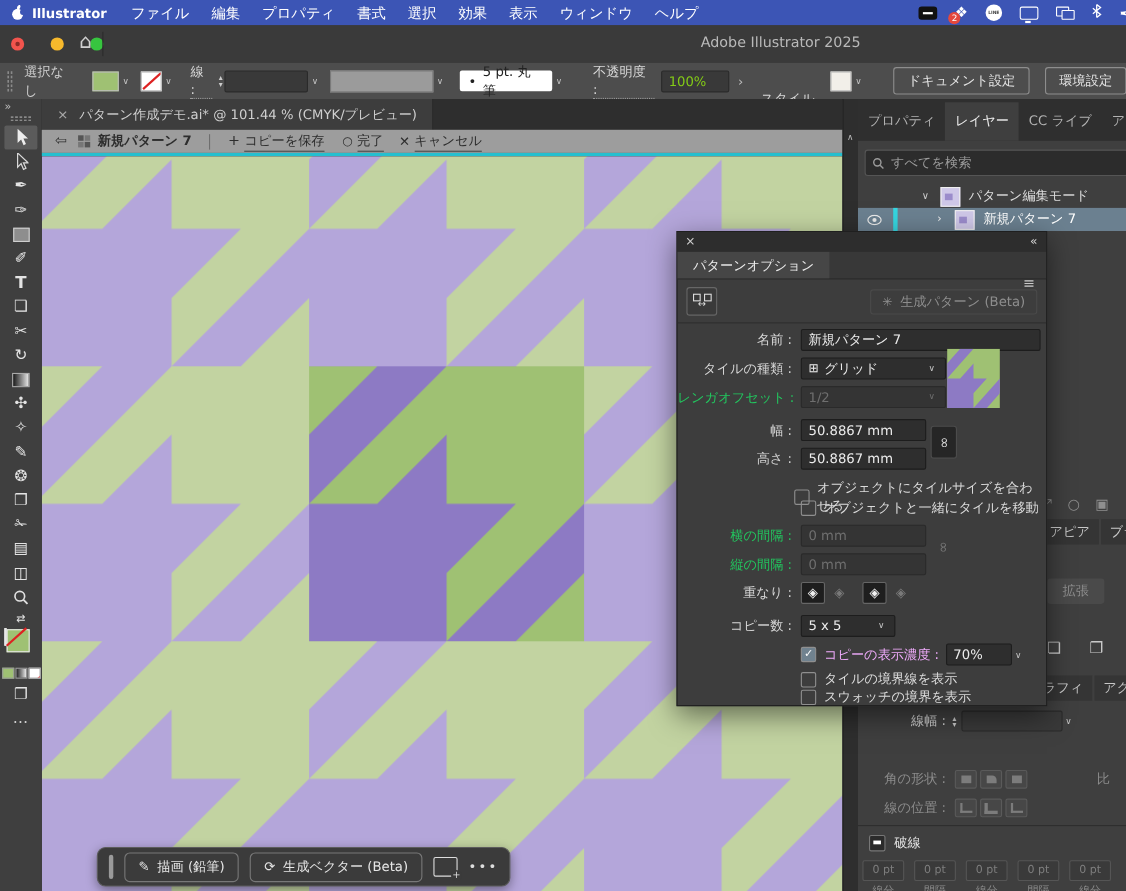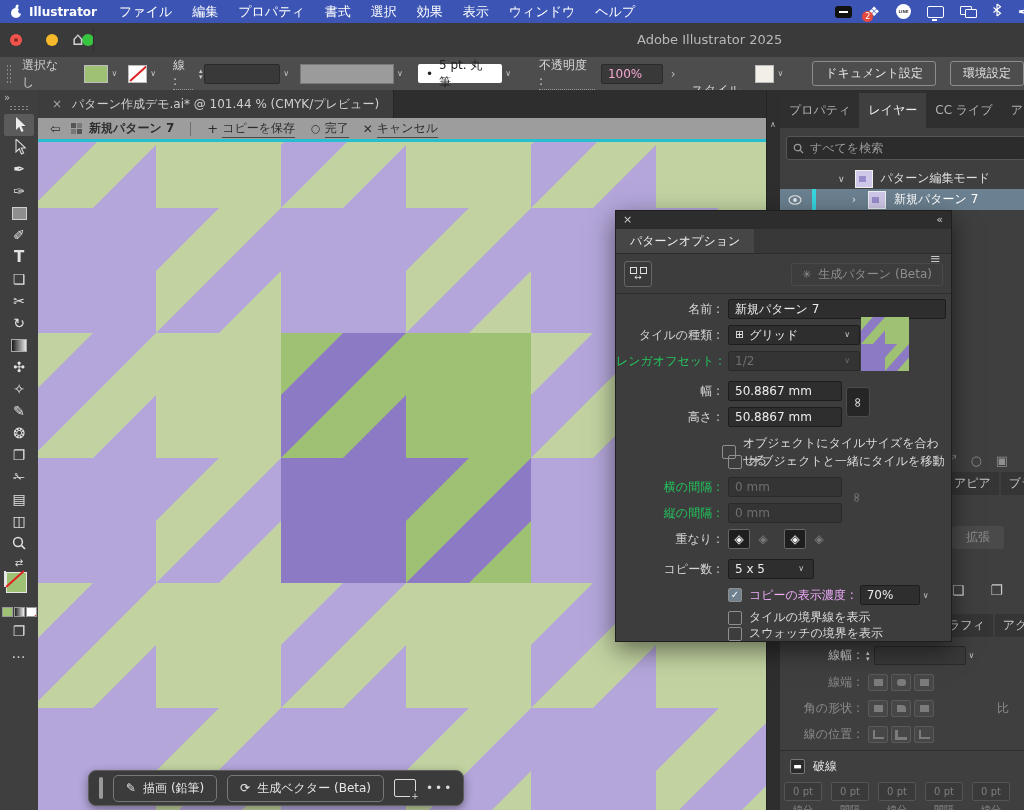--- a/index.html
+++ b/index.html
@@ -21,21 +21,21 @@
   .tl.red{background:#f2544d;}  .tl.red::after{content:"";position:absolute;left:4px;top:4px;width:4px;height:4px;border-radius:50%;background:#8d2b27;}
   .tl.yellow{background:#f7b92c;} .tl.green{background:#37c53f;}
 
   
   #controlbar{left:0;top:57px;width:1024px;height:33px;background:#4d4d4d;border-bottom:1px solid #2a2a2a;display:flex;align-items:center;color:#d8d8d8;}
   .grip{width:6px;height:20px;margin:0 6px;background-image:radial-gradient(#8a8a8a 1px,transparent 1px);background-size:3px 4px;}
   .swatch{display:inline-block;border:1px solid #bdbdbd;}
   .none-slash{position:relative;background:#fff;}
   .none-slash::after{content:"";position:absolute;left:-2px;top:6px;width:24px;height:2px;background:#d22;transform:rotate(-42deg);}
   .chev{font-size:8px;color:#c3c3c3;margin:0 3px;}
-  .darkfield{background:#393939;border:1px solid #2a2a2a;border-radius:2px;padding:2px 6px;color:#f9a8d4;}
+  .darkfield{background:#393939;border:1px solid #2a2a2a;border-radius:2px;padding:2px 6px;color:#84cc16;}
   .dotlabel{border-bottom:1px dotted #9a9a9a;padding-bottom:1px;}
   .btn-outline{border:1px solid #8d8d8d;border-radius:3px;padding:3px 12px;color:#e4e4e4;white-space:nowrap;}
   .stepper{display:inline-flex;flex-direction:column;font-size:7px;line-height:6px;color:#ccc;margin-right:2px;}
 
   
   #tools{left:0;top:90px;width:38px;height:720px;background:#3f3f3f;border-right:1px solid #2b2b2b;display:flex;flex-direction:column;align-items:center;}
   .tool{width:30px;height:22px;display:flex;align-items:center;justify-content:center;color:#e3e3e3;font-size:14px;flex:0 0 auto;}
   .tool.active{background:#5b5b5b;border-radius:2px;}
   .tg{font-size:14px;}
 
@@ -366,32 +366,20 @@
 
     <div class="abs flex" style="left:0;top:556px;width:244px;">
       <span class="sp-label" style="width:80px;text-align:right;">線幅 :</span>
       <span class="stepper" style="margin-left:6px;">
           <span>▴</span>
           <span>▾</span>
         </span>
       <span class="darkfield" style="width:78px;height:13px;margin-left:2px;"></span>
       <span class="chev">∨</span>
     </div>
-    <div class="abs flex" style="left:0;top:584px;width:244px;">
-      <span class="sp-dim" style="width:80px;text-align:right;margin-right:8px;">線端 :</span>
-      <span class="mini-btn">
-          <span class="shape"></span>
-        </span>
-      <span class="mini-btn">
-          <span class="shape" style="border-radius:3px;"></span>
-        </span>
-      <span class="mini-btn">
-          <span class="shape"></span>
-        </span>
-    </div>
     <div class="abs flex" style="left:0;top:610px;width:260px;">
       <span class="sp-dim" style="width:80px;text-align:right;margin-right:8px;">角の形状 :</span>
       <span class="mini-btn">
           <span class="shape"></span>
         </span>
       <span class="mini-btn">
           <span class="shape" style="border-radius:0 4px 0 0;"></span>
         </span>
       <span class="mini-btn">
           <span class="shape"></span>

